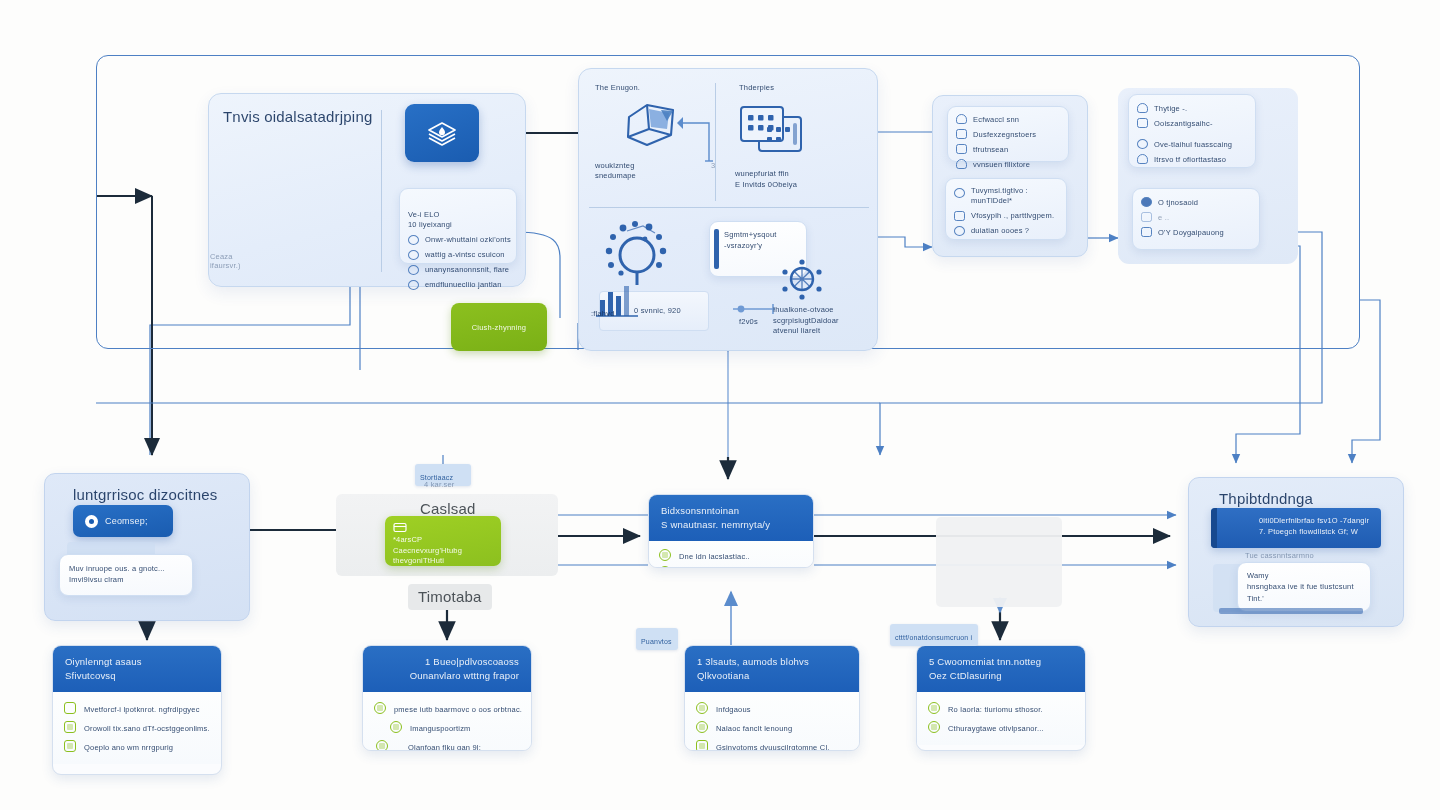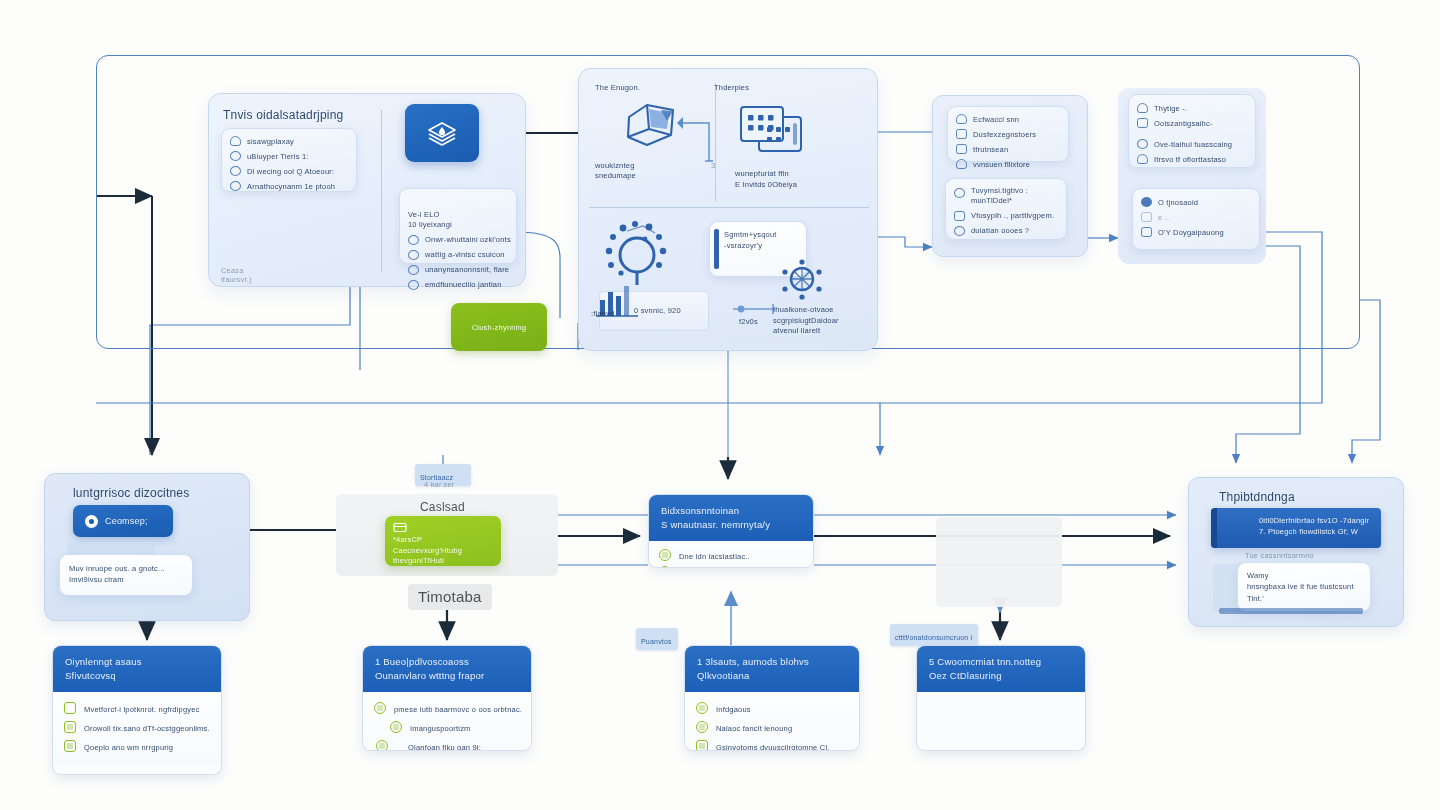--- a/index.html
+++ b/index.html
@@ -16,21 +16,21 @@
 
   
   .ptxt{
     color:#16325c;
     letter-spacing:.2px;
     filter:blur(0.45px);
     opacity:.9;
     white-space:nowrap;
     font-stretch:semi-condensed;
   }
-  .ptxt.sm{font-size:12px;}
+  .ptxt.sm{font-size:15px;}
   .ptxt.xs{font-size:7.5px;}
   .ptxt.faint{opacity:.45;}
 
   
   .outer-frame{
     left:96px;top:55px;width:1264px;height:294px;
     border:1.6px solid #4d80c4;border-radius:12px;background:transparent;
   }
 
   
@@ -46,21 +46,21 @@
     border:1px solid #c6d8ef;border-radius:13px;
     box-shadow:0 6px 16px rgba(40,80,150,.09);
   }
   .panel-c{
     left:932px;top:95px;width:156px;height:162px;
     background:linear-gradient(170deg,#e9f0fb 0%,#dfe9f7 100%);
     border:1px solid #c6d8ef;border-radius:11px;
     box-shadow:0 5px 14px rgba(40,80,150,.09);
   }
   .panel-d{
-    left:1118px;top:88px;width:148px;height:176px;
+    left:1118px;top:88px;width:180px;height:176px;
     background:linear-gradient(170deg,#e9f0fb 0%,#dfe9f7 100%);
     border-radius:11px;
   }
   .panel-left-bottom{
     left:44px;top:473px;width:206px;height:148px;
     background:linear-gradient(170deg,#dfe9f8 0%,#d4e1f4 100%);
     border:1px solid #c2d4ee;border-radius:11px;
     box-shadow:0 5px 14px rgba(40,80,150,.10);
   }
   .panel-center-bottom{
@@ -246,44 +246,26 @@
       <path d="M443,455 L443,477" stroke-width="1.2"></path>
     </g>
   </svg>
 
   <div class="node outer-frame"></div>
 
   <div class="node panel-a">
     <div class="divider-v" style="left:172px;top:16px;height:162px;"></div>
     <div class="ptxt sm" style="position:absolute;left:14px;top:14px;">Tnvis oidalsatadrjping</div>
 
-    <div class="node subcard" style="left:12px;top:34px;width:136px;height:64px;padding:7px 8px;box-sizing:border-box;">
-      <div class="lrow">
-          <span class="lico cloud"></span>
-          <span class="ptxt xs">sisawgplaxay</span>
-        </div>
-      <div class="lrow">
-          <span class="lico round"></span>
-          <span class="ptxt xs">uBiuyper Tierls 1:</span>
-        </div>
-      <div class="lrow">
-          <span class="lico round"></span>
-          <span class="ptxt xs">Dl wecing ool Q Atoeour:</span>
-        </div>
-      <div class="lrow">
-          <span class="lico round"></span>
-          <span class="ptxt xs">Arnathocynanm 1e ptooh</span>
-        </div>
-    </div>
 
     <div class="node green-btn">
       <span class="ptxt xs">Ciush-zhynning</span>
     </div>
 
-    <div class="ptxt xs faint" style="position:absolute;left:12px;top:158px;line-height:1.25;white-space:pre;margin-top:14px;">Ceaza
+    <div class="ptxt xs faint" style="position:absolute;left:1px;top:158px;line-height:1.25;white-space:pre;">Ceaza
 ifaursvr.)</div>
 
     <div class="node subcard" style="left:190px;top:94px;width:118px;height:76px;padding:21px 8px;box-sizing:border-box;">
       <div class="ptxt xs" style="line-height:1.3;white-space:pre;margin-bottom:5px;">Ve-i ELO
 10 liyeixangi</div>
       <div class="lrow">
           <span class="lico round"></span>
           <span class="ptxt xs">Onwr-whuttaini ozki'onts</span>
         </div>
       <div class="lrow">
@@ -331,21 +313,21 @@
       <g fill="none" stroke="#5b8ccc" stroke-width="1.4">
         <path d="M4 24 L34 24 L34 62"></path>
         <path d="M30 62 L38 62"></path>
       </g>
       <path d="M8 18 L2 24 L8 30 z" fill="#5b8ccc"></path>
     </svg>
     <div class="ptxt xs" style="position:absolute;left:16px;top:92px;line-height:1.35;white-space:pre;">wouklznteg
 snedumape</div>
     <div class="ptxt xs faint" style="position:absolute;left:132px;top:92px;">3</div>
 
-    <div class="ptxt xs" style="position:absolute;left:135px;top:14px;">Thderpies</div>
+    <div class="ptxt xs" style="position:absolute;left:160px;top:14px;">Thderpies</div>
 
     <svg style="position:absolute;left:158px;top:34px;" width="76" height="56" viewBox="0 0 76 56">
       <g fill="none" stroke="#2f63ad" stroke-width="2">
         <rect x="22" y="14" width="42" height="34" rx="3"></rect>
         <rect x="4" y="4" width="42" height="34" rx="3" fill="#eef4fc"></rect>
       </g>
       <g fill="#2f63ad">
         <rect x="11" y="12" width="5.5" height="5.5" rx="1"></rect>
         <rect x="21" y="12" width="5.5" height="5.5" rx="1"></rect>
         <rect x="31" y="12" width="5.5" height="5.5" rx="1"></rect>
@@ -590,21 +572,21 @@
             <i></i>
           </span>
           <span class="ptxt xs">Qoeplo ano wm nrrgpurig</span>
         </div>
 
     </div>
   </div>
 
   <div class="node rcard" style="left:362px;top:645px;width:170px;height:106px;">
     <div class="rhead">
-      <span class="ptxt" style="line-height:1.45;white-space:pre;">1 Bueo|pdlvoscoaoss
+      <span class="ptxt" style="line-height:1.45;white-space:pre;text-align:right;">1 Bueo|pdlvoscoaoss
 Ounanvlaro wtttng frapor</span>
     </div>
     <div class="rbody">
       <div class="rrow">
           <span class="chip round">
             <i></i>
           </span>
           <span class="ptxt xs">pmese iutb baarmovc o oos orbtnac.</span>
         </div>
       <div class="rrow" style="padding-left:16px;">
@@ -652,18 +634,32 @@
   </div>
   <div class="conn-label" style="left:636px;top:628px;width:42px;">
     <span class="ptxt">Puanvtos</span>
   </div>
 
   <div class="node rcard" style="left:916px;top:645px;width:170px;height:106px;">
     <div class="rhead">
       <span class="ptxt" style="line-height:1.45;white-space:pre;">5 Cwoomcmiat tnn.notteg
 Oez CtDlasuring</span>
     </div>
+    <div class="rbody">
+      <div class="rrow">
+          <span class="chip round">
+            <i></i>
+          </span>
+          <span class="ptxt xs">Ro laorla: tiuriomu sthosor.</span>
+        </div>
+      <div class="rrow">
+          <span class="chip round">
+            <i></i>
+          </span>
+          <span class="ptxt xs">Cthuraygtawe otivlpsanor...</span>
+        </div>
+    </div>
   </div>
   <div class="conn-label" style="left:890px;top:624px;width:88px;">
     <span class="ptxt">ctttf/onatdonsumcruon i</span>
   </div>
 
 </div>
 
 </body></html>

